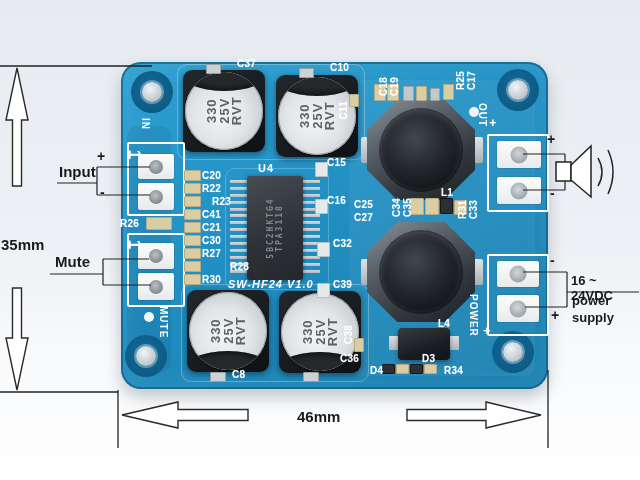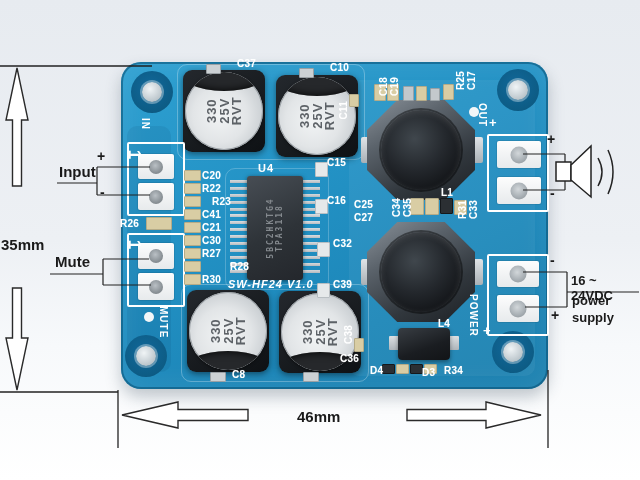--- a/index.html
+++ b/index.html
@@ -239,21 +239,21 @@
     <div class="slabel v" style="left: 392px; top: 198px;">C34</div>
     <div class="slabel v" style="left: 403px; top: 198px;">C35</div>
     <div class="slabel" style="left: 441px; top: 188px;">L1</div>
     <div class="slabel v" style="left: 458px; top: 200px;">R31</div>
     <div class="slabel v" style="left: 469px; top: 200px;">C33</div>
     <div class="slabel" style="left: 120px; top: 219px;">R26</div>
     <div class="slabel" style="left: 232px; top: 370px;">C8</div>
     <div class="slabel" style="left: 327px; top: 354px; padding-left: 13px;">C36</div>
     <div class="slabel v" style="left: 344px; top: 325px;">C38</div>
     <div class="slabel" style="left: 438px; top: 319px;">L4</div>
-    <div class="slabel" style="left: 422px; top: 368px;">D3</div>
+    <div class="slabel" style="left: 422px; top: 354px;">D3</div>
     <div class="slabel" style="left: 370px; top: 366px;">D4</div>
     <div class="slabel" style="left: 444px; top: 366px;">R34</div>
   </div>
 
 <svg id="ann" width="640" height="480" viewBox="0 0 640 480">
   <g stroke="#222222" stroke-width="1.3" fill="none">
     <path d="M0,66 H152"></path>
       <path d="M0,392 H118"></path>
       <path d="M118,390 V448"></path>
       <path d="M548,370 V448"></path>

